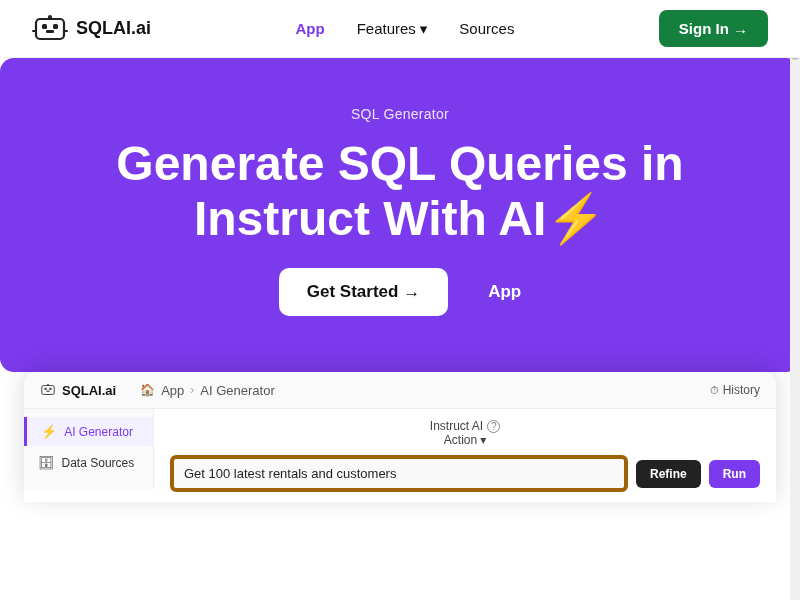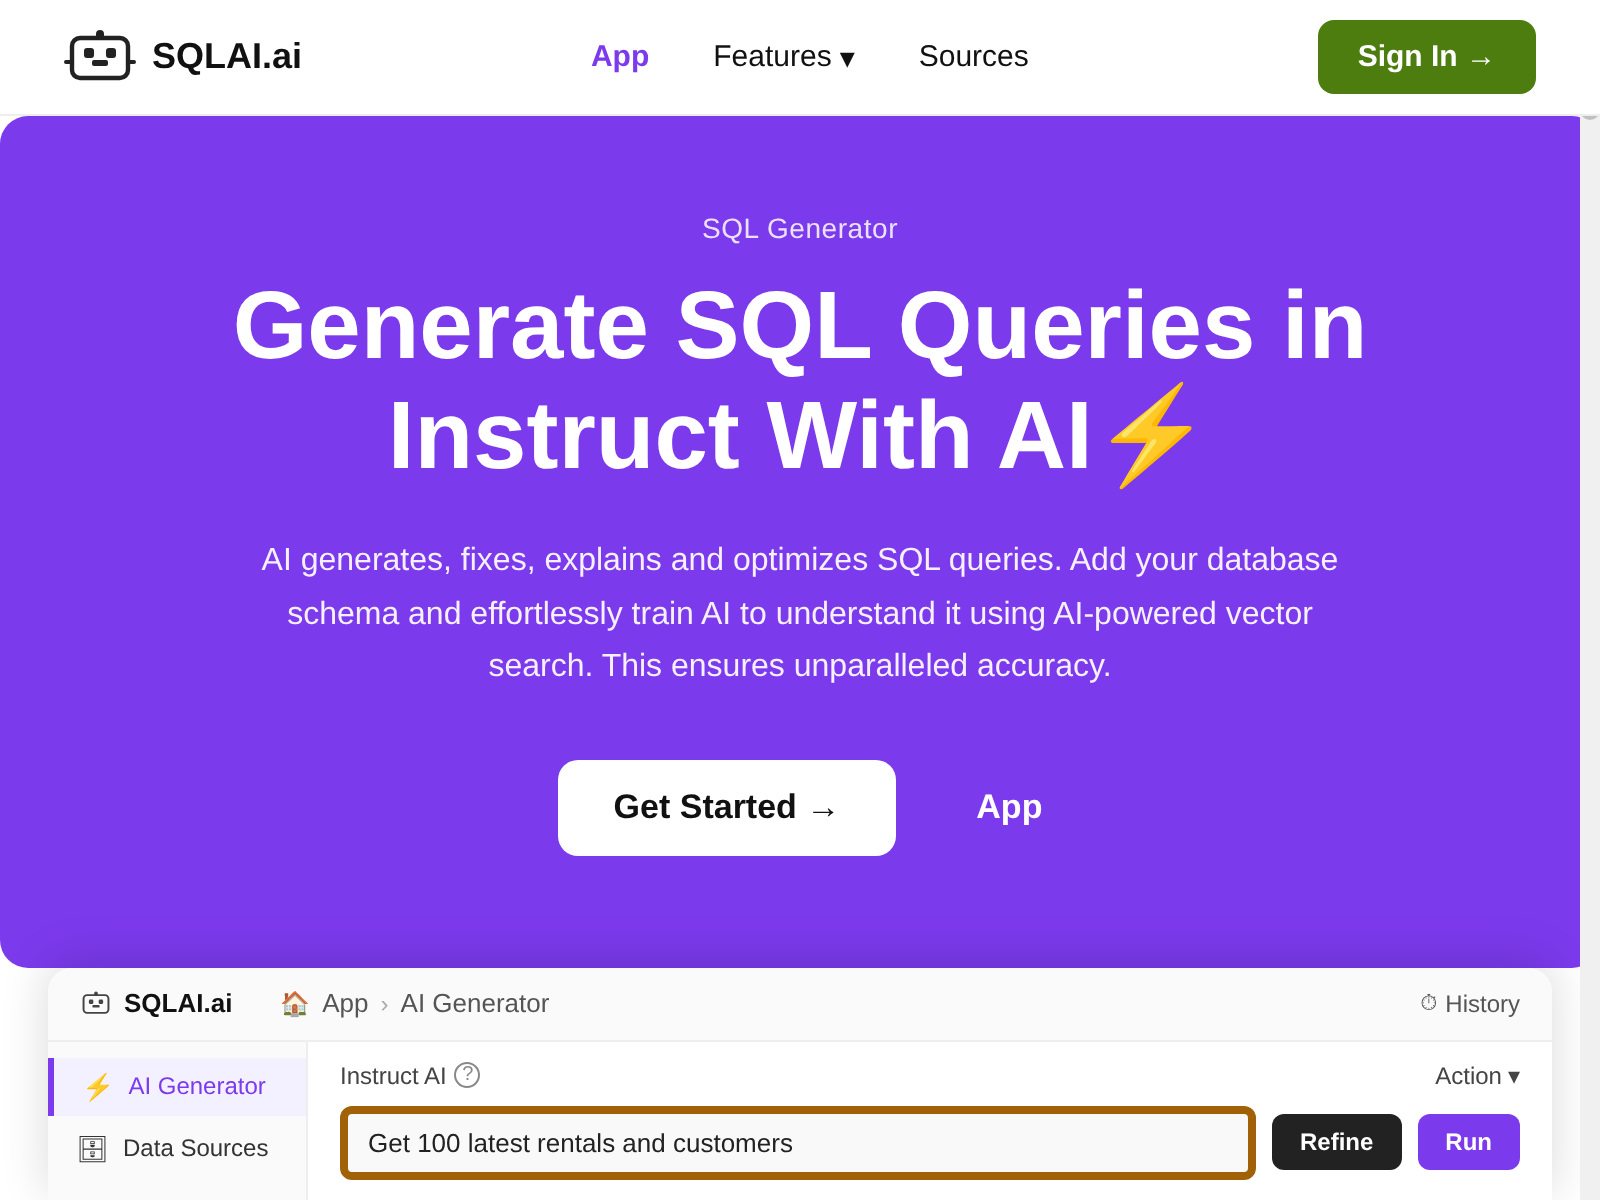--- a/index.html
+++ b/index.html
@@ -45,21 +45,21 @@
     .nav-links .features-link {
       display: flex;
       align-items: center;
       gap: 4px;
     }
     .nav-links .app-link {
       color: #7c3aed;
       font-weight: 600;
     }
     .nav-sign-in {
-      background: #4d7c0f;
+      background: #15803d;
       color: #fff;
       border: none;
       padding: 10px 20px;
       border-radius: 8px;
       font-size: 15px;
       font-weight: 600;
       cursor: pointer;
     }
 
     
@@ -185,20 +185,21 @@
     }
     .preview-main {
       margin-left: 130px;
       padding: 10px 16px;
     }
     .preview-main-header {
       display: flex;
       align-items: center;
       justify-content: space-between;
       margin-bottom: 8px;
+      flex-direction: column;
     }
     .instruct-label {
       font-size: 12px;
       color: #444;
       display: flex;
       align-items: center;
       gap: 4px;
     }
     .action-btn {
       font-size: 12px;
@@ -301,21 +302,20 @@
   </ul>
   <button class="nav-sign-in">Sign In →</button>
 </nav>
 
 <section class="hero">
   <p class="hero-eyebrow">SQL Generator</p>
   <h1 class="hero-title">
     <span>Generate SQL Queries in</span><br>
     <span>Instruct With AI</span><span style="color:#facc15;">⚡</span>
   </h1>
-  <p class="hero-desc">AI generates, fixes, explains and optimizes SQL queries. Add your database schema and effortlessly train AI to understand it using AI-powered vector search. This ensures unparalleled accuracy.</p>
   <div class="hero-actions">
     <button class="btn-get-started">Get Started →</button>
     <button class="btn-app">App</button>
   </div>
 </section>
 
 <div class="preview-card">
 
   <div class="preview-topbar">
     <div style="display:flex;align-items:center;gap:24px;">

